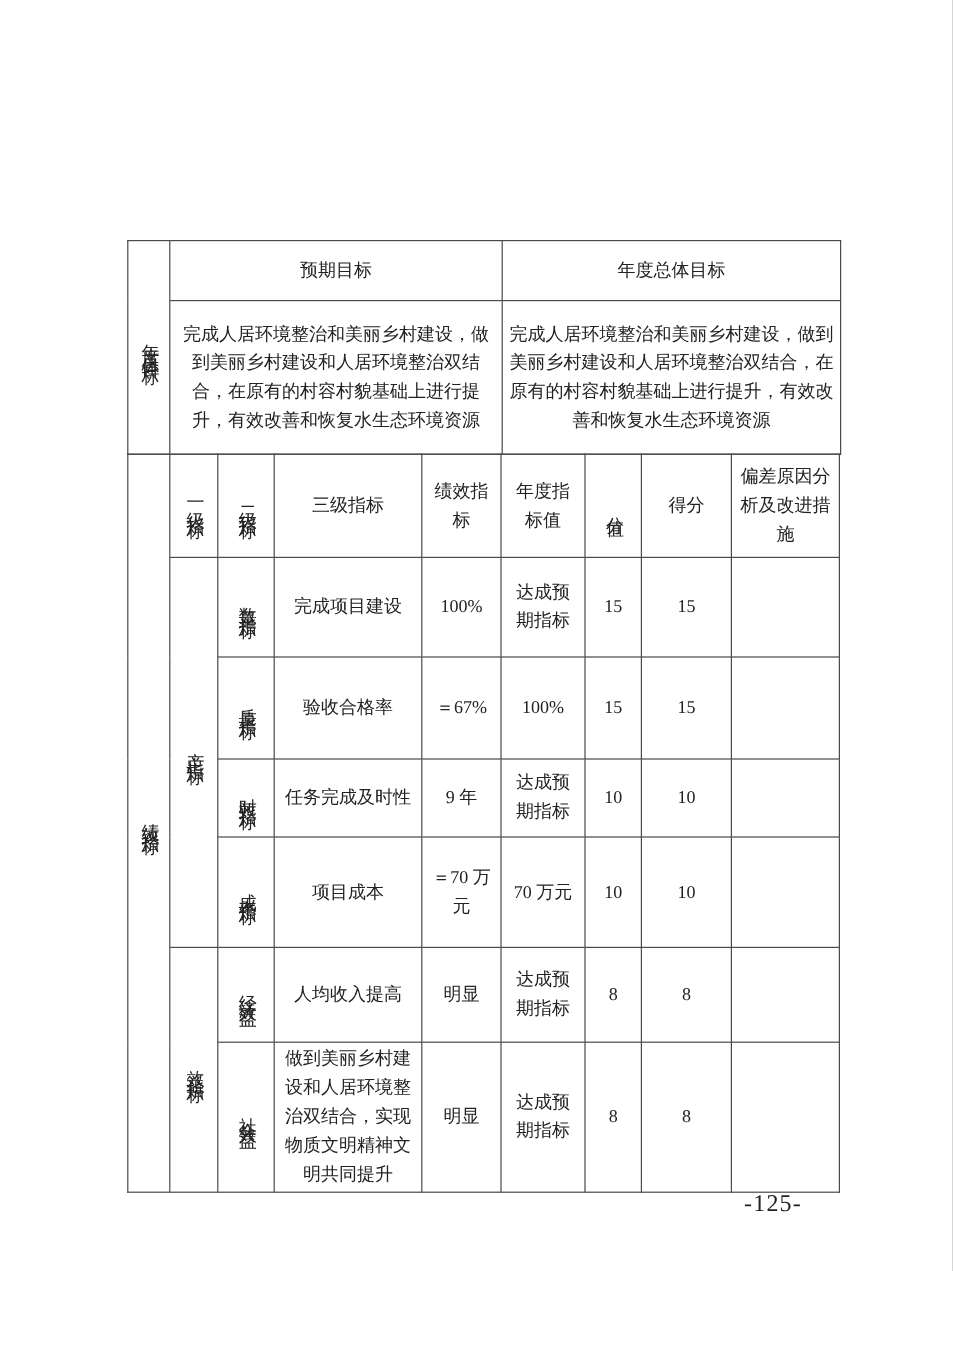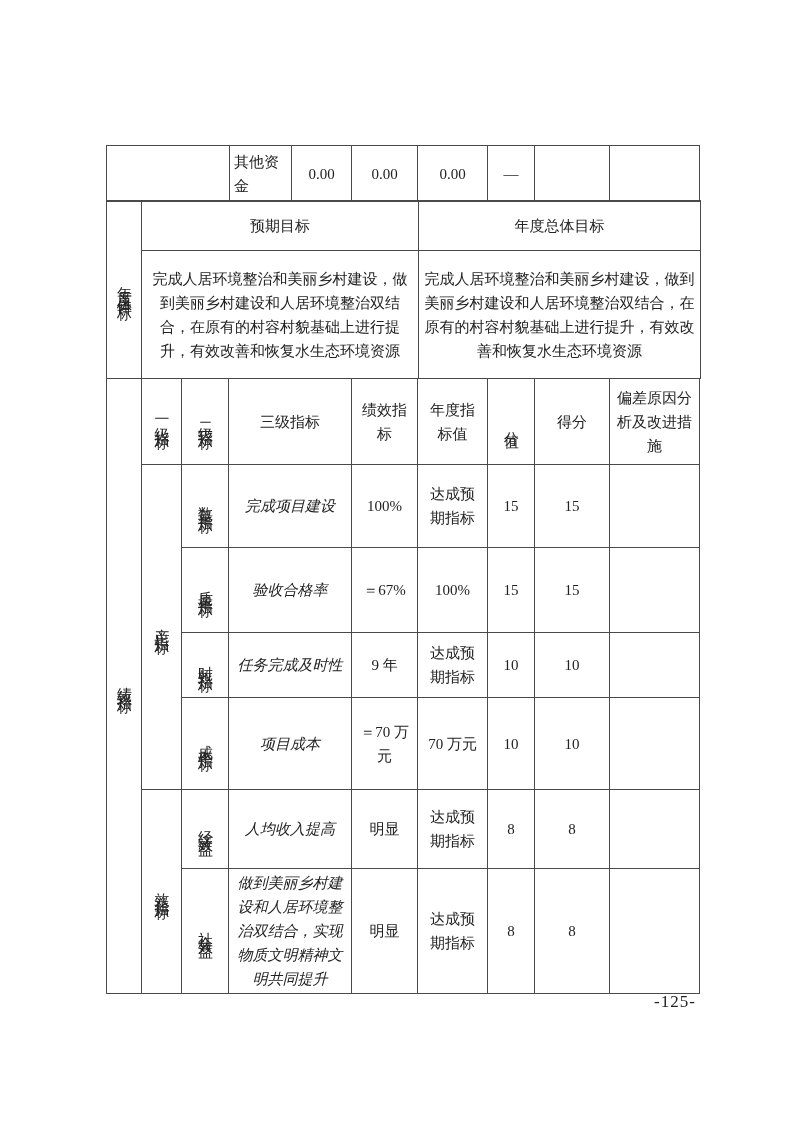--- a/index.html
+++ b/index.html
@@ -37,60 +37,34 @@
   }
   .goaltext{
     text-align:center;
     line-height:26px;
     padding:4px 3px;
   }
   .lvl3{
     text-align:left;
     padding:2px 7px;
     line-height:24px;
-    font-style:italic;
   }
   .pageno{
     position:absolute;
     left:620px;top:992px;width:110px;
-    text-align:center;
-    font-size:17px;
+    font-size:20px;
     letter-spacing:1px;
     color:#222;
   }
 </style>
 </head>
 <body>
 
 <div class="page">
 
-  <table class="tbl" style="left:106px;top:145px;width:594px;">
-    <colgroup>
-      <col style="width:123px">
-        <col style="width:62px">
-        <col style="width:60px">
-      <col style="width:66px">
-        <col style="width:70px">
-        <col style="width:47px">
-      <col style="width:75px">
-        <col style="width:90px">
-    </colgroup>
-    <tbody>
-        <tr style="height:56px">
-      <td></td>
-      <td class="left">其他资金</td>
-      <td>0.00</td>
-      <td>0.00</td>
-      <td>0.00</td>
-      <td>—</td>
-      <td></td>
-      <td></td>
-    </tr>
-  </tbody>
-    </table>
 
   <table class="tbl" style="left:106px;top:200px;width:594px;font-family:Liberation Serif, serif;">
     <colgroup>
       <col style="width:35px">
         <col style="width:277px">
         <col style="width:282px">
     </colgroup>
     <tbody>
         <tr style="height:50px">
       <td rowspan="2">

